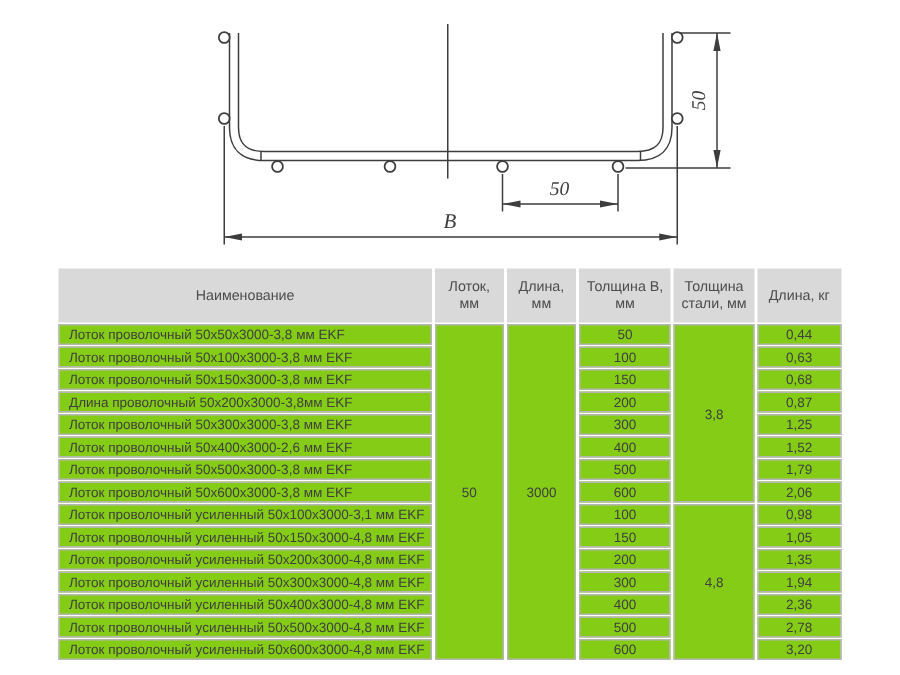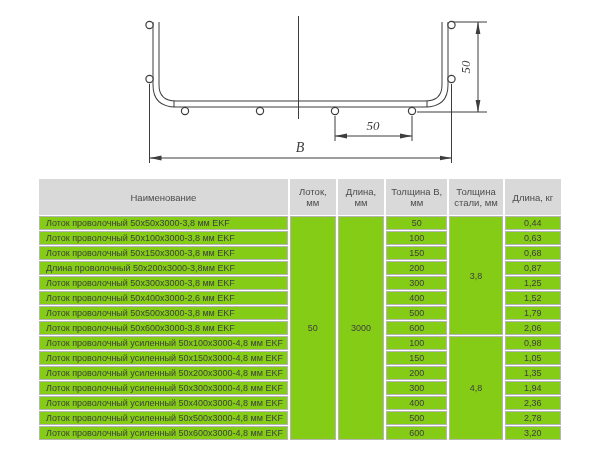--- a/index.html
+++ b/index.html
@@ -142,21 +142,21 @@
           <td class="name-cell">Лоток проволочный 50x500x3000-3,8 мм EKF</td>
           <td>500</td>
           <td>1,79</td>
         </tr>
         <tr>
           <td class="name-cell">Лоток проволочный 50x600x3000-3,8 мм EKF</td>
           <td>600</td>
           <td>2,06</td>
         </tr>
         <tr>
-          <td class="name-cell">Лоток проволочный усиленный 50x100x3000-4,8 мм EKF</td>
+          <td class="name-cell">Лоток проволочный усиленный 50x100x3000-3,1 мм EKF</td>
           <td>100</td>
           <td rowspan="7">4,8</td>
           <td>0,98</td>
         </tr>
         <tr>
           <td class="name-cell">Лоток проволочный усиленный 50x150x3000-4,8 мм EKF</td>
           <td>150</td>
           <td>1,05</td>
         </tr>
         <tr>

